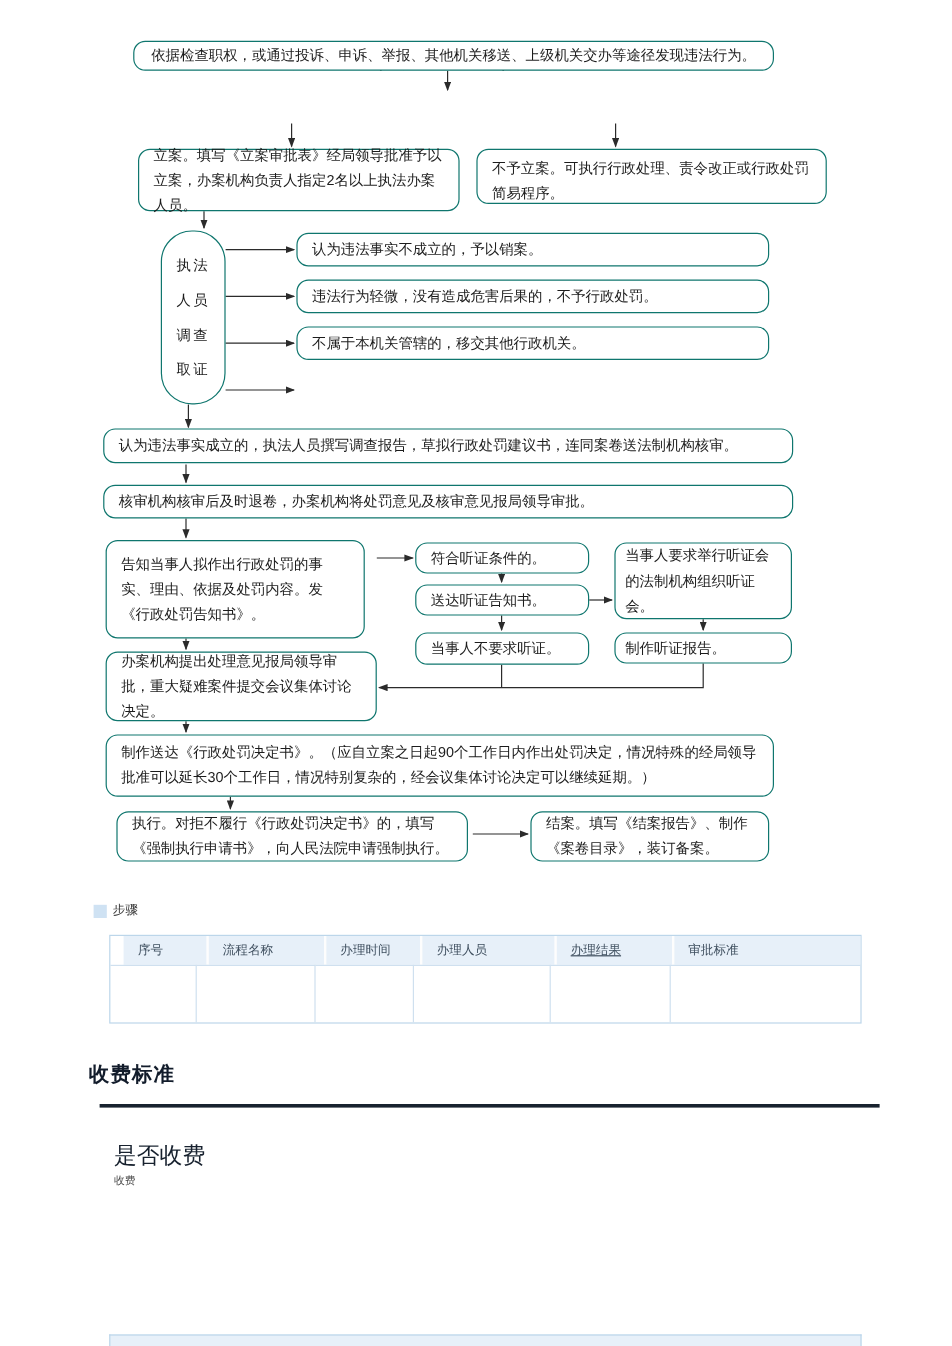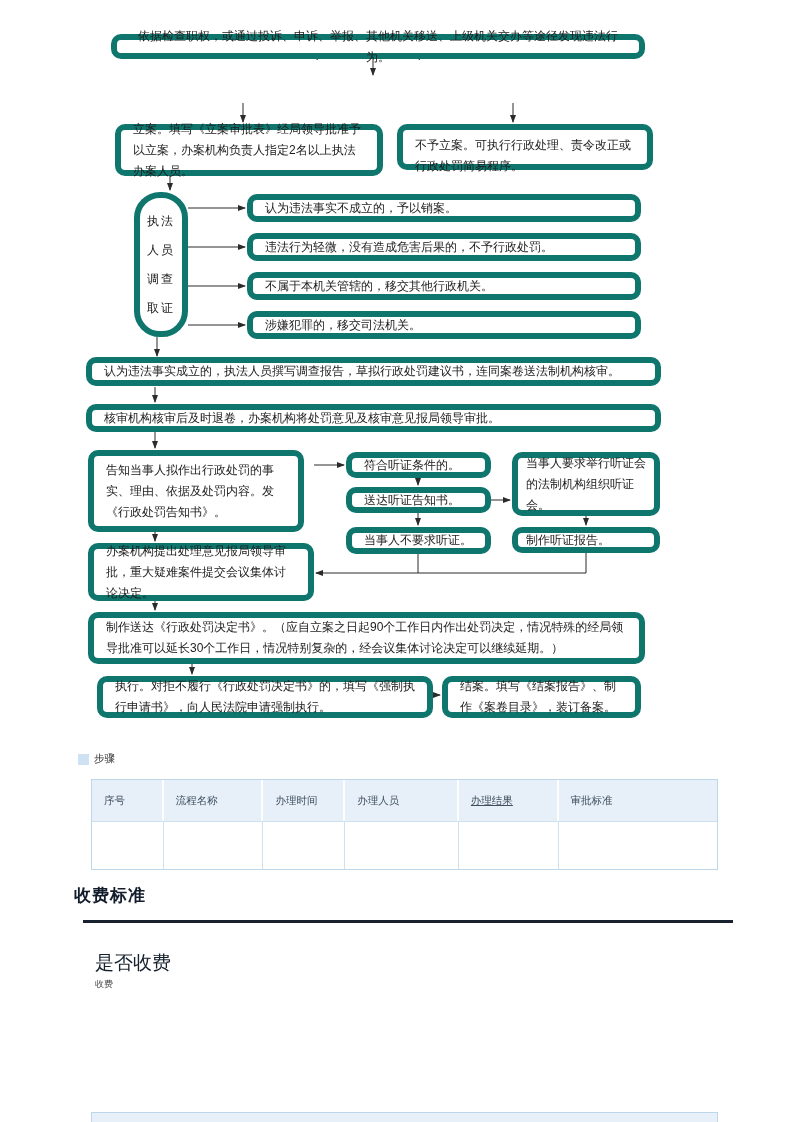--- a/index.html
+++ b/index.html
@@ -1,31 +1,31 @@
 <!DOCTYPE html>
 <html><head>
 <meta charset="utf-8">
 <style>
   html,body{margin:0;padding:0;background:#fff;}
   body{font-family:"Liberation Sans","DejaVu Sans",sans-serif;}
   .page{position:relative;width:793px;height:1122px;background:#fff;overflow:hidden;margin:0 auto;}
   .ttl{position:absolute;left:0;top:5px;width:649px;text-align:center;font-size:12.5px;color:#111;margin-top:40px;}
   svg.arrows{position:absolute;left:0;top:0;width:793px;height:1122px;pointer-events:none;}
-  .fbox{position:absolute;box-sizing:border-box;border:6px solid #0f766e;border-radius:10px;background:#fff;
+  .fbox{position:absolute;box-sizing:border-box;border:1px solid #0f766e;border-radius:10px;background:#fff;
         font-size:12px;color:#1c1c1c;line-height:21px;padding:3px 12px;display:flex;align-items:center;}
   .fbox.center{justify-content:center;text-align:center;}
   .pill{border-radius:26px;justify-content:center;text-align:center;}
   .pill .plines{display:block;}
   .pill .plines span{display:block;line-height:29px;letter-spacing:2px;}
   
   .steps-label{position:absolute;left:94px;top:752px;font-size:10.5px;color:#333;}
   .steps-sq{position:absolute;left:78px;top:754px;width:11px;height:11px;background:#cfe2f3;}
   .tbl{position:absolute;left:91px;top:779px;width:627px;box-sizing:border-box;border:1px solid #bcd6ea;background:#fff;}
   .trow{display:flex;}
-  .trow.head{background:#e7f0f9;height:41px;}
+  .trow.head{background:#e7f0f9;height:24px;margin-left:11px;}
   .trow.body{height:48px;}
   .tcell{box-sizing:border-box;display:flex;align-items:center;padding-left:12px;font-size:10.5px;color:#3f4f5f;}
   .trow.head .tcell{border-right:2px solid #fdfdfd;}
   .trow.body .tcell{border-right:1px solid #cfe0ef;border-top:1px solid #cfe0ef;}
   .tcell:last-child{border-right:none !important;}
   .c0{width:72px;}.c1{width:100px;}.c2{width:82px;}.c3{width:114px;}.c4{width:100px;text-decoration:underline;}.c5{width:159px;}
   
   .fee-heading{position:absolute;left:74px;top:884px;font-size:17px;font-weight:bold;color:#121c2b;letter-spacing:1px;}
   .fee-rule{position:absolute;left:83px;top:920px;width:650px;height:3px;background:#18222f;}
   .fee-question{position:absolute;left:95px;top:950px;font-size:19px;color:#17212e;}
@@ -74,21 +74,21 @@
 
   <div class="fbox center" style="left:111px;top:34px;width:534px;height:25px;">
     <span>依据检查职权，或通过投诉、申诉、举报、其他机关移送、上级机关交办等途径发现违法行为。</span>
   </div>
 
 
   <div class="fbox" style="left:115px;top:124px;width:268px;height:52px;">
     <span>立案。填写《立案审批表》经局领导批准予以立案，办案机构负责人指定2名以上执法办案人员。</span>
   </div>
 
-  <div class="fbox" style="left:397px;top:124px;width:256px;height:46px;align-items:flex-start;padding-top:5px;">
+  <div class="fbox" style="left:397px;top:124px;width:292px;height:46px;align-items:flex-start;padding-top:5px;">
     <span>不予立案。可执行行政处理、责令改正或行政处罚简易程序。</span>
   </div>
 
   <div class="fbox pill" style="left:134px;top:192px;width:54px;height:145px;padding:6px 4px;">
     <span class="plines">
       <span>执法</span>
       <span>人员</span>
       <span>调查</span>
       <span>取证</span>
     </span>
@@ -99,23 +99,20 @@
   </div>
 
   <div class="fbox" style="left:247px;top:233px;width:394px;height:28px;">
     <span>违法行为轻微，没有造成危害后果的，不予行政处罚。</span>
   </div>
 
   <div class="fbox" style="left:247px;top:272px;width:394px;height:28px;">
     <span>不属于本机关管辖的，移交其他行政机关。</span>
   </div>
 
-  <div class="fbox" style="left:247px;top:311px;width:394px;height:28px;">
-    <span>涉嫌犯罪的，移交司法机关。</span>
-  </div>
 
   <div class="fbox" style="left:86px;top:357px;width:575px;height:29px;">
     <span>认为违法事实成立的，执法人员撰写调查报告，草拟行政处罚建议书，连同案卷送法制机构核审。</span>
   </div>
 
   <div class="fbox" style="left:86px;top:404px;width:575px;height:28px;">
     <span>核审机构核审后及时退卷，办案机构将处罚意见及核审意见报局领导审批。</span>
   </div>
 
   <div class="fbox" style="left:88px;top:450px;width:216px;height:82px;">
@@ -143,21 +140,21 @@
   </div>
 
   <div class="fbox" style="left:512px;top:527px;width:148px;height:26px;padding:3px 8px;">
     <span>制作听证报告。</span>
   </div>
 
   <div class="fbox" style="left:88px;top:612px;width:557px;height:52px;">
     <span>制作送达《行政处罚决定书》。（应自立案之日起90个工作日内作出处罚决定，情况特殊的经局领导批准可以延长30个工作日，情况特别复杂的，经会议集体讨论决定可以继续延期。）</span>
   </div>
 
-  <div class="fbox" style="left:97px;top:676px;width:336px;height:42px;">
+  <div class="fbox" style="left:97px;top:676px;width:293px;height:42px;">
     <span>执行。对拒不履行《行政处罚决定书》的，填写《强制执行申请书》，向人民法院申请强制执行。</span>
   </div>
 
   <div class="fbox" style="left:442px;top:676px;width:199px;height:42px;">
     <span>结案。填写《结案报告》、制作《案卷目录》，装订备案。</span>
   </div>
 
   <div class="steps-sq"></div>
   <div class="steps-label">步骤</div>
 

